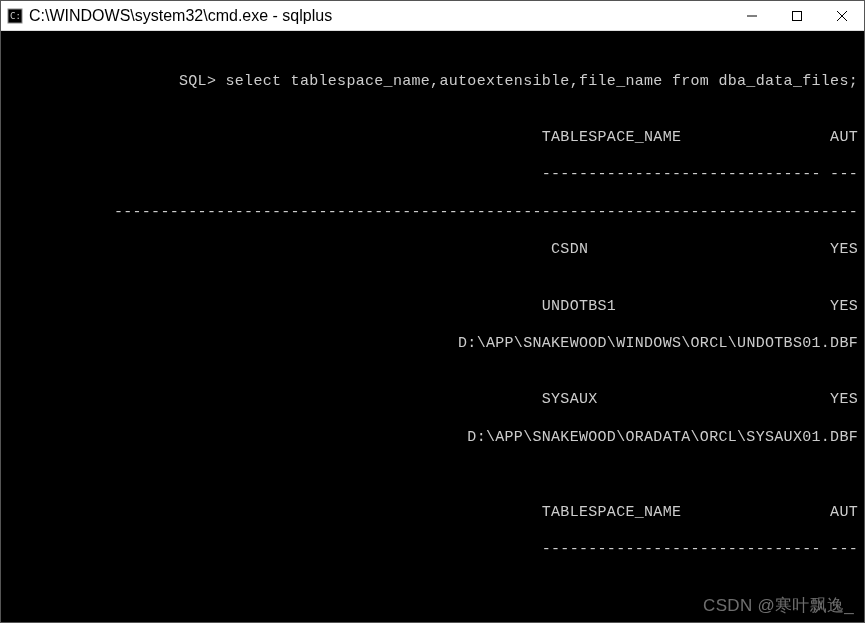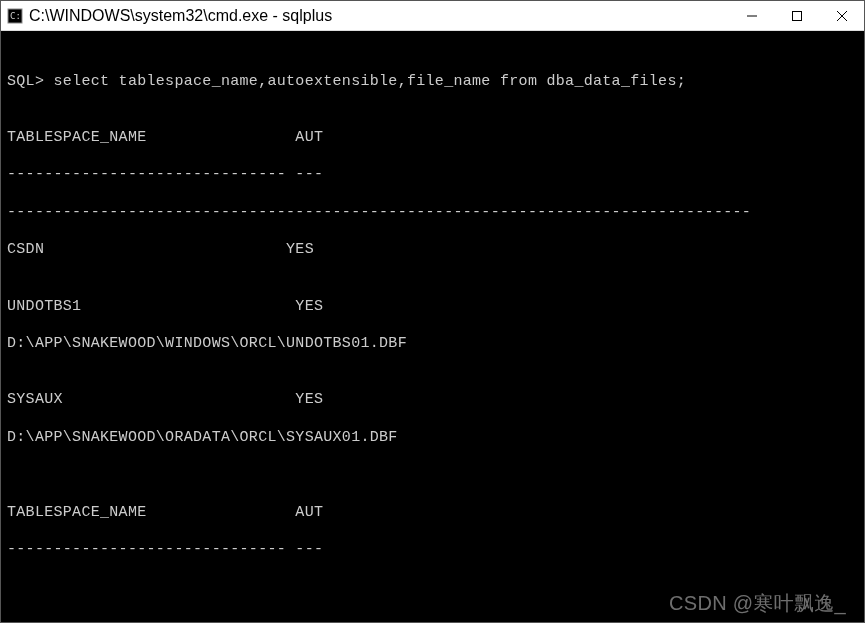--- a/index.html
+++ b/index.html
@@ -58,28 +58,29 @@
       padding: 4px 6px;
       font-size: 15px;
       line-height: 1.25;
       white-space: pre;
       overflow: hidden;
       position: relative;
       letter-spacing: 0.3px;
     }
     .terminal .line {
       display: block;
+      text-align: right;
     }
     .watermark {
       position: absolute;
       bottom: 6px;
-      right: 18px;
+      right: 10px;
       color: rgba(200,200,200,0.55);
       font-family: "Microsoft YaHei", "SimHei", sans-serif;
-      font-size: 20px;
+      font-size: 17px;
       pointer-events: none;
     }
   </style>
 </head>
 <body>
 
 <div class="titlebar">
   <span class="titlebar-icon">
     <svg width="16" height="16" viewBox="0 0 16 16">
       <rect x="1" y="1" width="14" height="14" fill="#000" stroke="#888" stroke-width="1"></rect>

